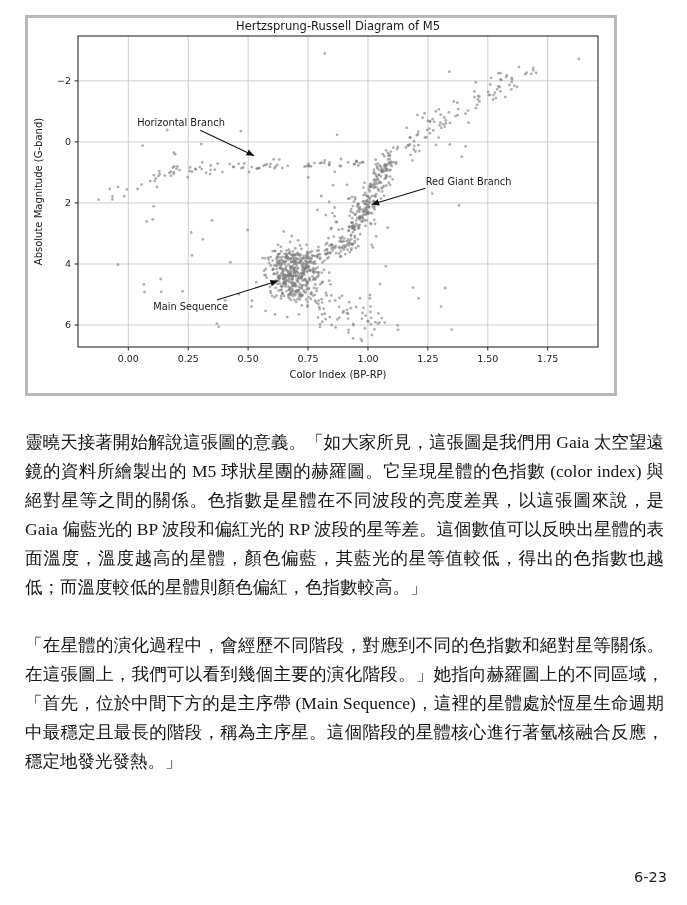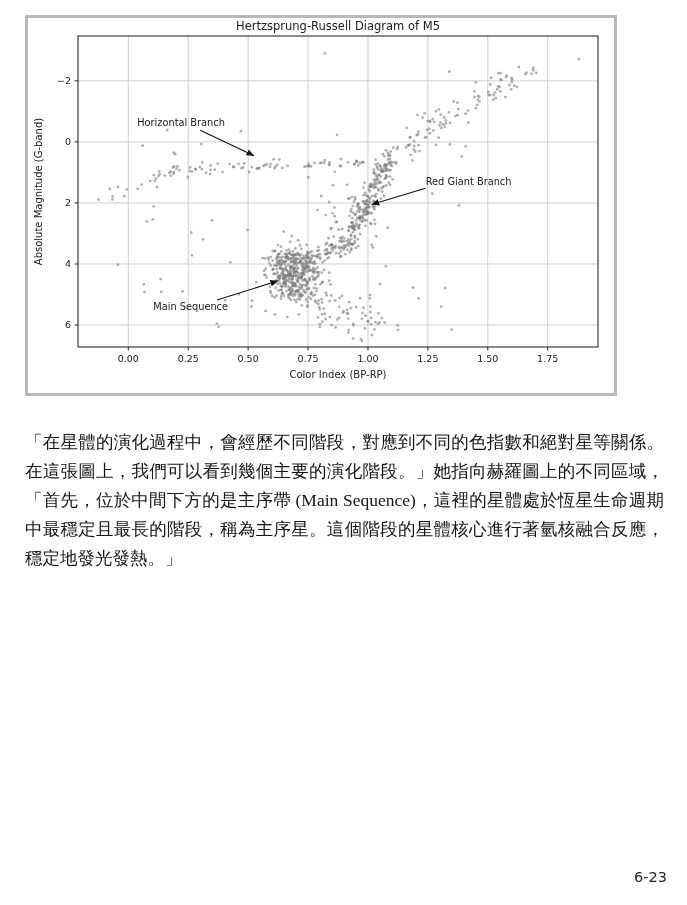--- a/index.html
+++ b/index.html
@@ -20,21 +20,21 @@
   }
   .figure-box svg { display:block; }
   .prose {
     position:absolute; left:25px; top:428px;
     width:639px;
     font-size:17.5px; line-height:29px;
     text-align:justify;
     color:#141414;
   }
   .prose p { margin:0; }
-  .prose p + p { margin-top:46px; }
+  .prose p + p { margin-top:29px; }
   .page-number {
     position:absolute; right:20px; top:869px;
     font-family:"DejaVu Sans","Liberation Sans",sans-serif;
     font-size:14.5px; color:#222;
   }
 </style>
 </head>
 <body>
 
 <figure class="figure-box">
@@ -1202,16 +1202,17 @@
         <text x="153.04147465437788" y="107.98233562315997" text-anchor="middle" font-family="&quot;DejaVu Sans&quot;,&quot;Liberation Sans&quot;,sans-serif" font-size="9.8px" fill="#1a1a1a">Horizontal Branch</text>
         <line x1="397.46543778801845" y1="170.29538763493622" x2="343.54838709677415" y2="186.4710500490677" stroke="#111" stroke-width="1.1" marker-end="url(#arrow)"></line>
         <text x="440.5990783410138" y="166.58096172718354" text-anchor="middle" font-family="&quot;DejaVu Sans&quot;,&quot;Liberation Sans&quot;,sans-serif" font-size="9.8px" fill="#1a1a1a">Red Giant Branch</text>
         <line x1="188.98617511520737" y1="281.9990186457311" x2="250.0921658986175" y2="262.7713444553484" stroke="#111" stroke-width="1.1" marker-end="url(#arrow)"></line>
         <text x="162.62672811059906" y="292.3238469087341" text-anchor="middle" font-family="&quot;DejaVu Sans&quot;,&quot;Liberation Sans&quot;,sans-serif" font-size="9.8px" fill="#1a1a1a">Main Sequence</text>
       </g>
     </svg>
 </figure>
 
 <main class="prose">
+  <p>靈曉天接著開始解說這張圖的意義。「如大家所見，這張圖是我們用 Gaia 太空望遠鏡的資料所繪製出的 M5 球狀星團的赫羅圖。它呈現星體的色指數 (color index) 與絕對星等之間的關係。色指數是星體在不同波段的亮度差異，以這張圖來說，是 Gaia 偏藍光的 BP 波段和偏紅光的 RP 波段的星等差。這個數值可以反映出星體的表面溫度，溫度越高的星體，顏色偏藍，其藍光的星等值較低，得出的色指數也越低；而溫度較低的星體則顏色偏紅，色指數較高。」</p>
   <p>「在星體的演化過程中，會經歷不同階段，對應到不同的色指數和絕對星等關係。在這張圖上，我們可以看到幾個主要的演化階段。」她指向赫羅圖上的不同區域，「首先，位於中間下方的是主序帶 (Main Sequence)，這裡的星體處於恆星生命週期中最穩定且最長的階段，稱為主序星。這個階段的星體核心進行著氫核融合反應，穩定地發光發熱。」</p>
 </main>
 
 <div class="page-number">6-23</div>
 
 </body></html>

